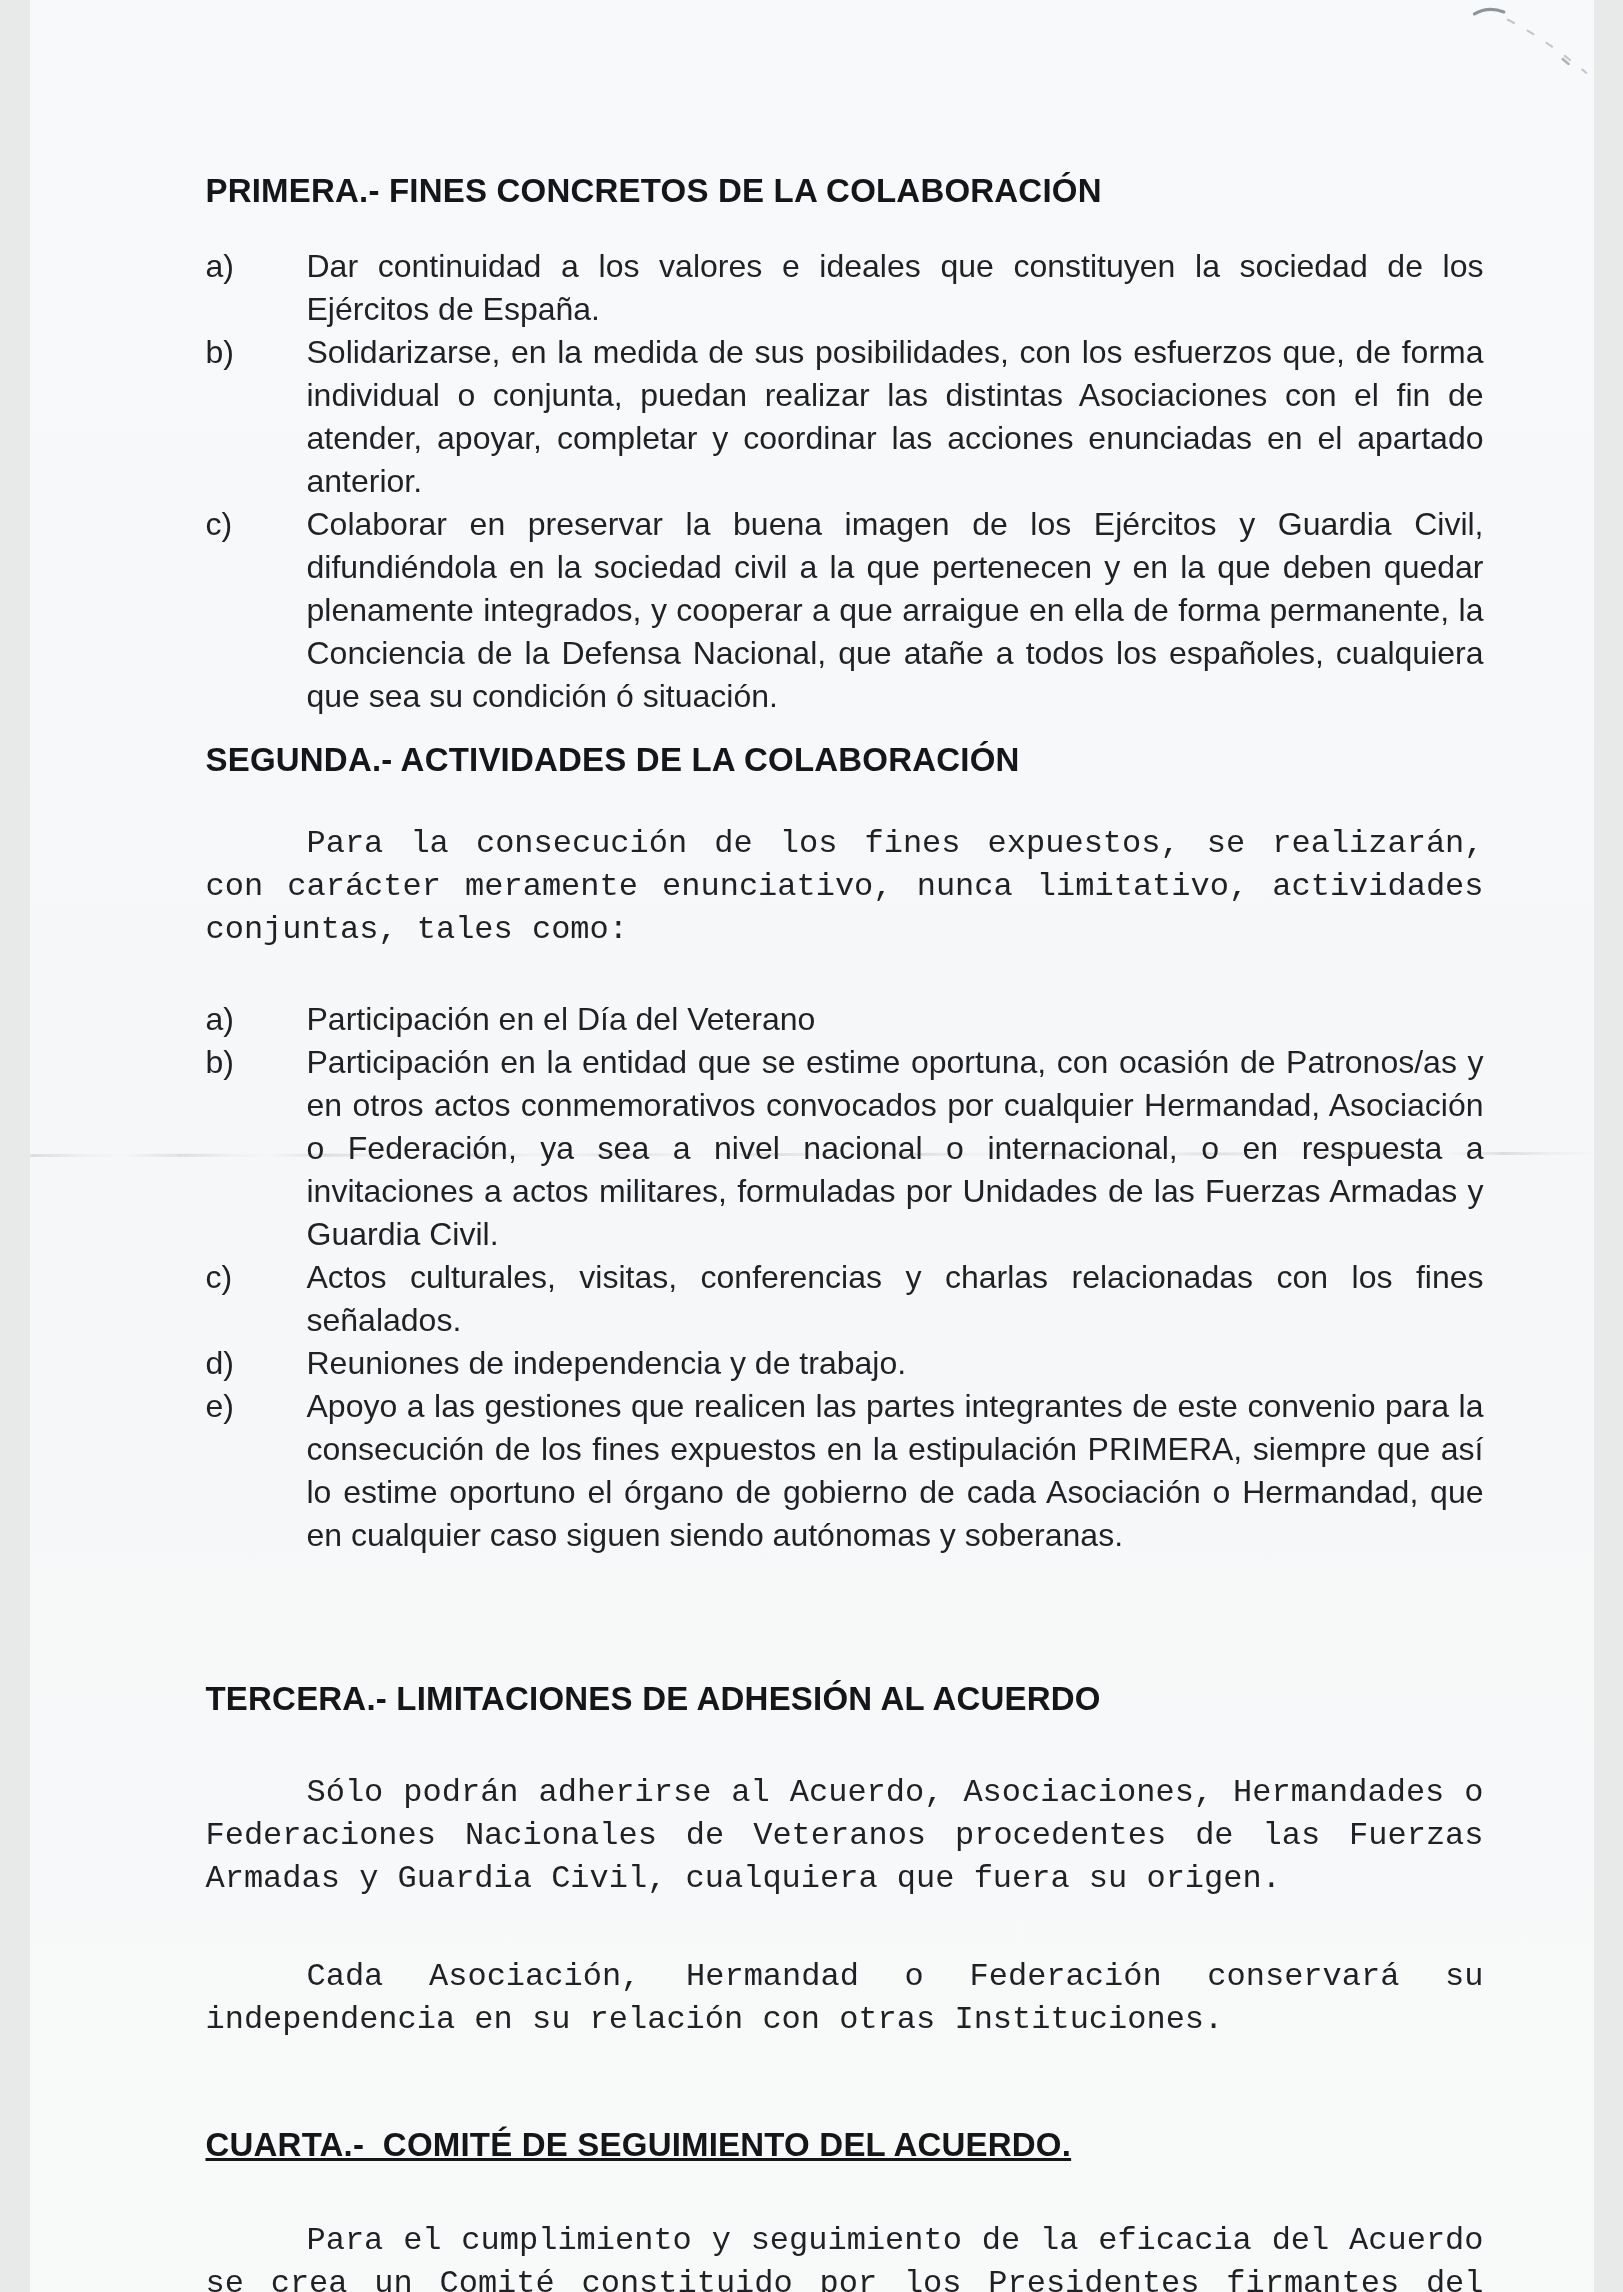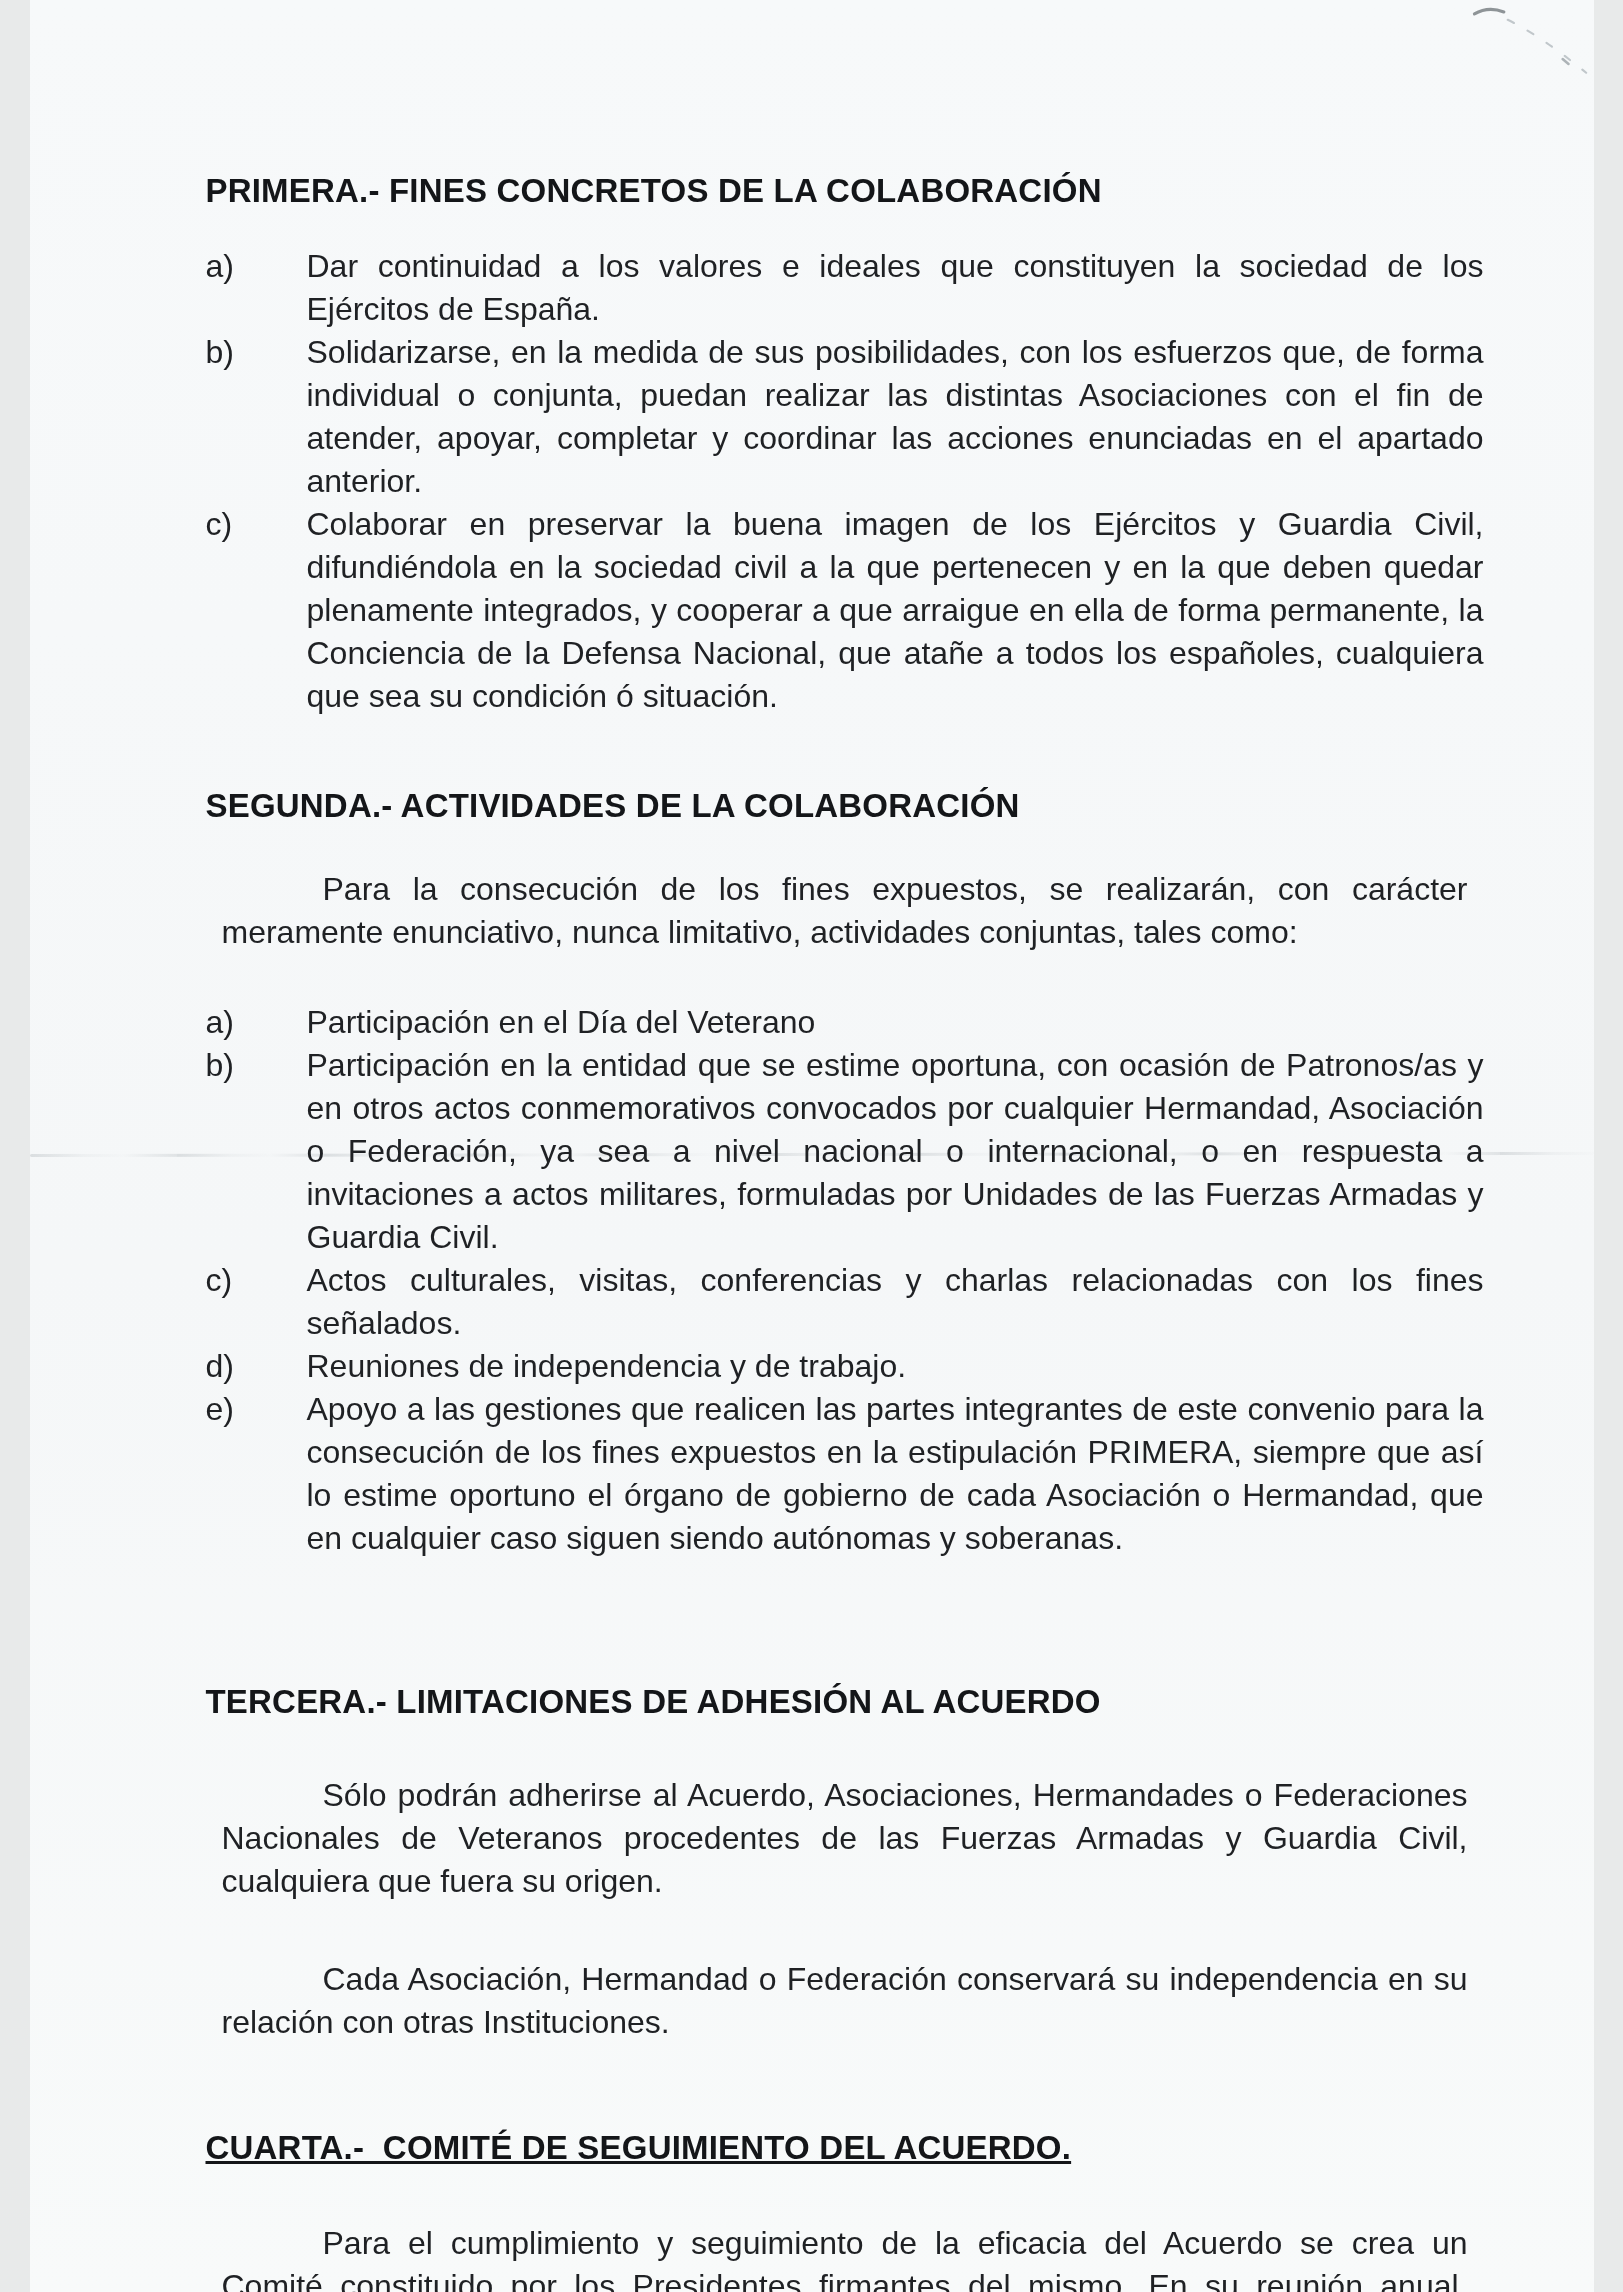--- a/index.html
+++ b/index.html
@@ -31,25 +31,26 @@
     margin: 0;
     color: #141619;
     white-space: pre-wrap;
     letter-spacing: 0.2px;
   }
   #h-primera { margin-top: 169px; }
   .list { margin-top: 33px; }
   .item { display: flex; margin: 0; }
   .marker { width: 101px; flex: 0 0 101px; }
   .itext { flex: 1; text-align: justify; }
-  #h-segunda { margin-top: 66px; }
+  #h-segunda { margin-top: 20px; }
   .para {
-    margin: 16px;
+    margin: 0;
     text-align: justify;
     text-indent: 101px;
+    font-family: Liberation Mono, monospace;
   }
   #p-segunda-intro { margin-top: 41px; }
   #list-segunda { margin-top: 47px; }
   #h-tercera { margin-top: 120px; }
   #p-tercera-1 { margin-top: 51px; }
   #p-tercera-2 { margin-top: 55px; }
   #h-cuarta { margin-top: 82px; text-decoration: underline; }
   #p-cuarta-1 { margin-top: 53px; }
   .crease {
     position: absolute;

